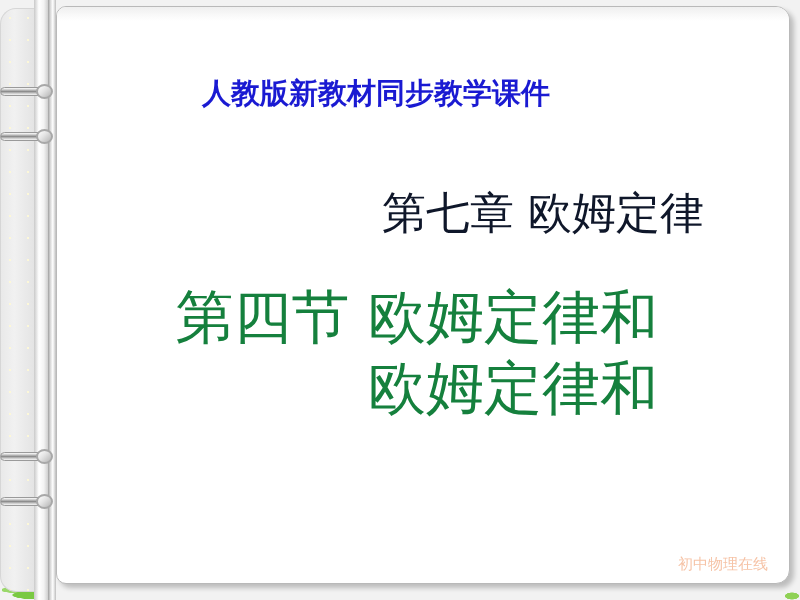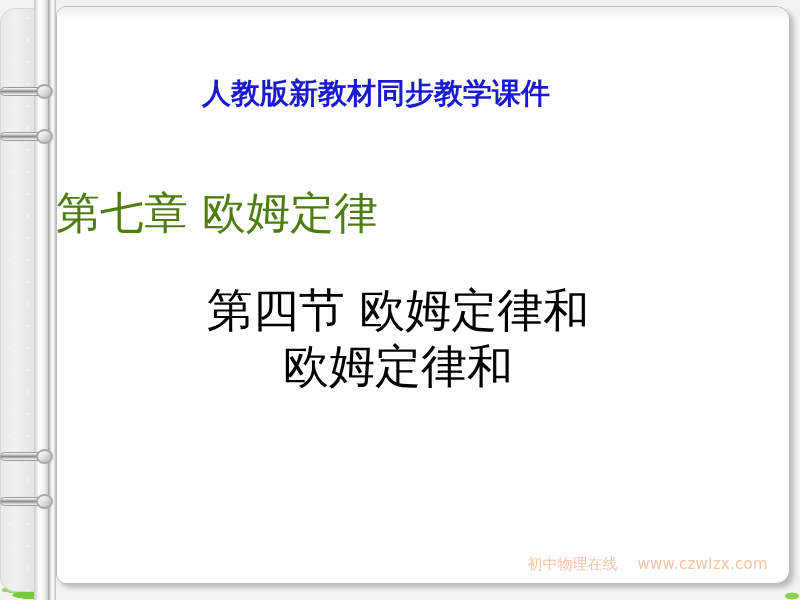--- a/index.html
+++ b/index.html
@@ -161,37 +161,37 @@
     font-size: 29px;
     letter-spacing: 0px;
     white-space: nowrap;
   }
 
   #chapter-title {
     position: absolute;
     left: 0;
     top: 178px;
     width: 648px;
-    text-align: left;
-    color: #4d7c0f;
+    text-align: right;
+    color: #0f172a;
     font-family: "DejaVu Serif", "Liberation Serif", serif;
     font-size: 44px;
     white-space: nowrap;
   }
 
   #section-title {
     position: absolute;
     left: 82px;
     top: 276px;
     width: 520px;
-    color: #000000;
+    color: #15803d;
     font-family: "DejaVu Serif", "Liberation Serif", serif;
-    font-size: 46px;
+    font-size: 58px;
     line-height: 1.22;
-    text-align: center;
+    text-align: right;
   }
   #section-title .line-a { display: block; }
   #section-title .line-b { display: block; }
 
   
   #watermark {
     position: absolute;
     right: 22px;
     bottom: 10px;
     display: flex;
@@ -225,21 +225,20 @@
 
     <div id="chapter-title">第七章  欧姆定律</div>
 
     <div id="section-title">
       <span class="line-a">第四节  欧姆定律和</span>
       <span class="line-b">欧姆定律和</span>
     </div>
 
     <div id="watermark">
       <span class="wm-name">初中物理在线</span>
-      <span class="wm-site">www.czwlzx.com</span>
     </div>
   </div>
 
   <div id="binder">
     <div id="binder-strip"></div>
     <div id="binder-rail-a"></div>
     <div id="binder-rail-b"></div>
     <div id="ring-slot">
         <div class="ring" style="top: 84px;">
           <div class="bar"></div>

